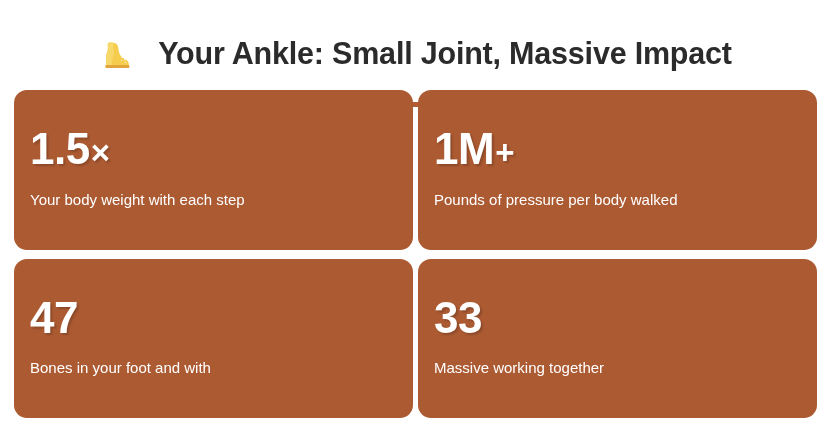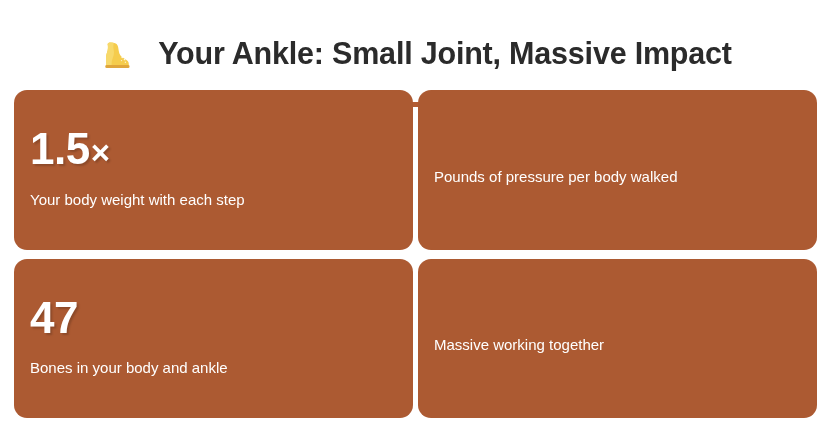--- a/index.html
+++ b/index.html
@@ -144,29 +144,37 @@
 
     <div class="stat-card">
       <div class="stat-value">
         <span>1.5</span>
           <span class="suffix">×</span>
       </div>
       <div class="stat-label">Your body weight with each step</div>
     </div>
 
     <div class="stat-card">
+      <div class="stat-value">
+        <span>1M</span>
+          <span class="suffix">+</span>
+      </div>
       <div class="stat-label">Pounds of pressure per body walked</div>
     </div>
 
     <div class="stat-card">
       <div class="stat-value">
         <span>47</span>
           <span class="suffix"></span>
       </div>
-      <div class="stat-label">Bones in your body and ankle</div>
+      <div class="stat-label">Bones in your foot and with</div>
     </div>
 
     <div class="stat-card">
+      <div class="stat-value">
+        <span>33</span>
+          <span class="suffix"></span>
+      </div>
       <div class="stat-label">Massive working together</div>
     </div>
 
   </div>
 </div>
 
 </body></html>

